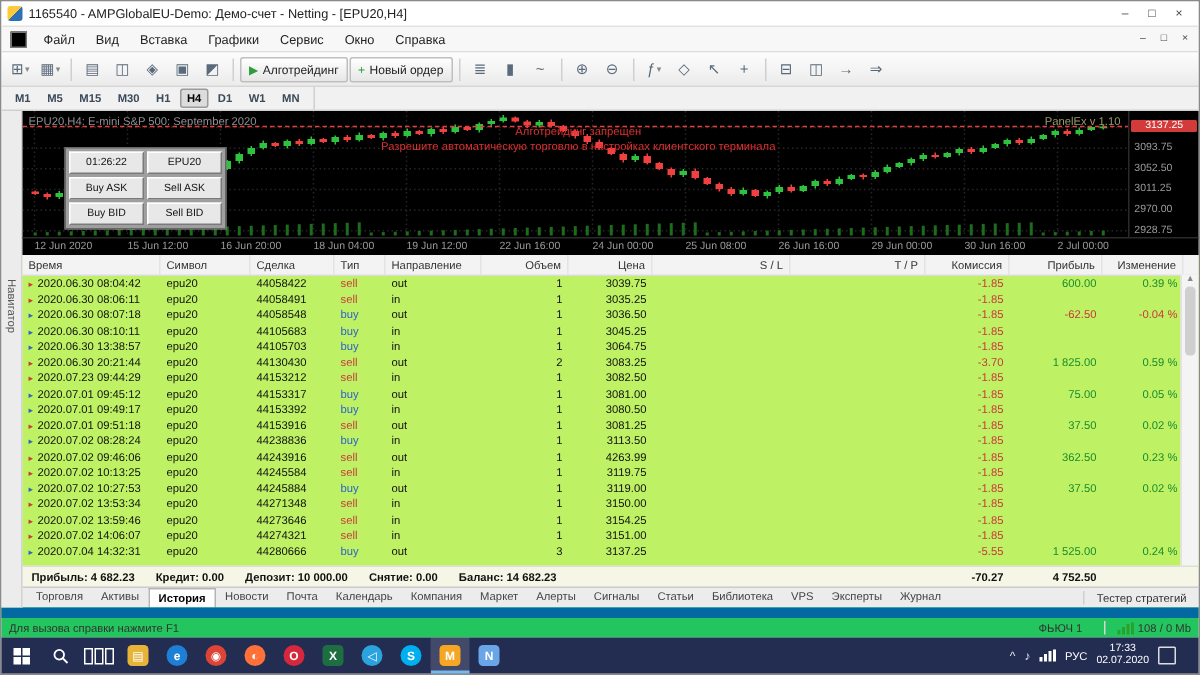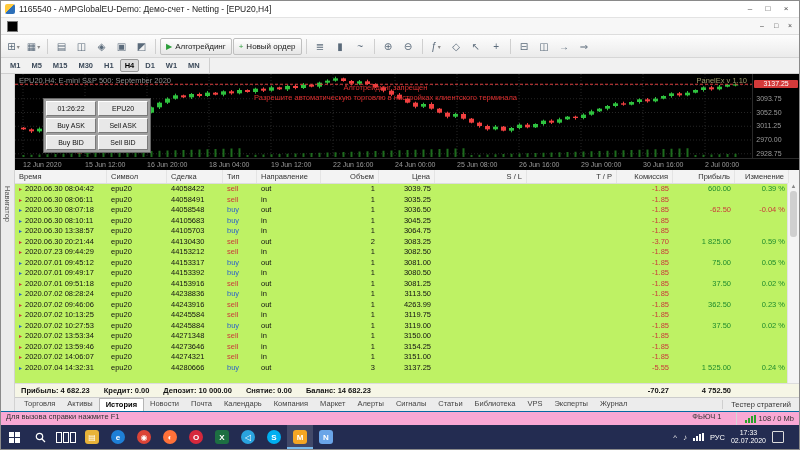--- a/index.html
+++ b/index.html
@@ -87,22 +87,22 @@
     background:#f6f6e6;border-top:1px solid #ddd;font-size:7.5px;font-weight:bold;color:#111;}
   .sum-left{grid-column:1/8;display:flex;gap:14px;padding-left:6px;white-space:nowrap;overflow:hidden;}
   .sum-comm{grid-column:10;text-align:right;padding-right:4px;}
   .sum-profit{grid-column:11;text-align:right;padding-right:4px;}
   
   .toolbox-tabs{height:13px;background:#ececec;border-top:1px solid #ccc;display:flex;
     align-items:center;font-size:7.5px;color:#444;padding-left:3px;}
   .ttab{padding:0 6px;line-height:12px;white-space:nowrap;}
   .ttab.active{background:#fff;border:1px solid #b5b5b5;border-bottom:none;color:#000;font-weight:bold;}
   .tester-label{margin-left:auto;padding:0 8px;border-left:1px solid #cfcfcf;color:#333;}
-  .statusbar{height:13px;background:#f9a8d4;border-top:1px solid #0369a1;display:flex;
-    font-size:7.5px;color:#333;padding:0 5px;}
+  .statusbar{height:13px;background:#22c55e;border-top:7px solid #0369a1;display:flex;
+    align-items:center;font-size:7.5px;color:#333;padding:0 5px;}
   .sb-profile{margin-left:auto;padding:0 14px;color:#333;}
   .traffic{display:flex;align-items:center;gap:3px;padding-left:8px;border-left:1px solid #d5d5d5;}
   .bars{display:flex;align-items:flex-end;gap:1px;height:8px;}
   .bars i{width:2px;background:#2aa12a;display:block;}
   
   .taskbar{height:24px;display:flex;align-items:stretch;color:#fff;}
   .tb-item{width:26px;display:flex;align-items:center;justify-content:center;}
   .tb-item.active{background:rgba(255,255,255,.14);box-shadow:inset 0 -2px 0 #76b9ed;}
   .winlogo{width:11px;height:11px;display:grid;grid-template-columns:1fr 1fr;grid-template-rows:1fr 1fr;gap:1px;}
   .winlogo i{background:#fff;display:block;}
@@ -129,20 +129,29 @@
     <span class="title-text">1165540 - AMPGlobalEU-Demo: Демо-счет - Netting - [EPU20,H4]</span>
     <span class="win-btns">
       <span class="wbtn">–</span>
       <span class="wbtn">□</span>
       <span class="wbtn">×</span>
     </span>
   </div>
 
   <div class="menubar">
     <span class="child-ico"></span>
+    <span id="menu-items" style="display:flex">
+        <span class="menu-item">Файл</span>
+        <span class="menu-item">Вид</span>
+        <span class="menu-item">Вставка</span>
+        <span class="menu-item">Графики</span>
+        <span class="menu-item">Сервис</span>
+        <span class="menu-item">Окно</span>
+        <span class="menu-item">Справка</span>
+      </span>
     <span class="mdi-btns">
       <span class="wbtn">–</span>
       <span class="wbtn">□</span>
       <span class="wbtn">×</span>
     </span>
   </div>
 
   <div class="toolbar">
     <span class="tbtn">⊞<span class="caret">▾</span></span>
     <span class="tbtn">▦<span class="caret">▾</span></span>

